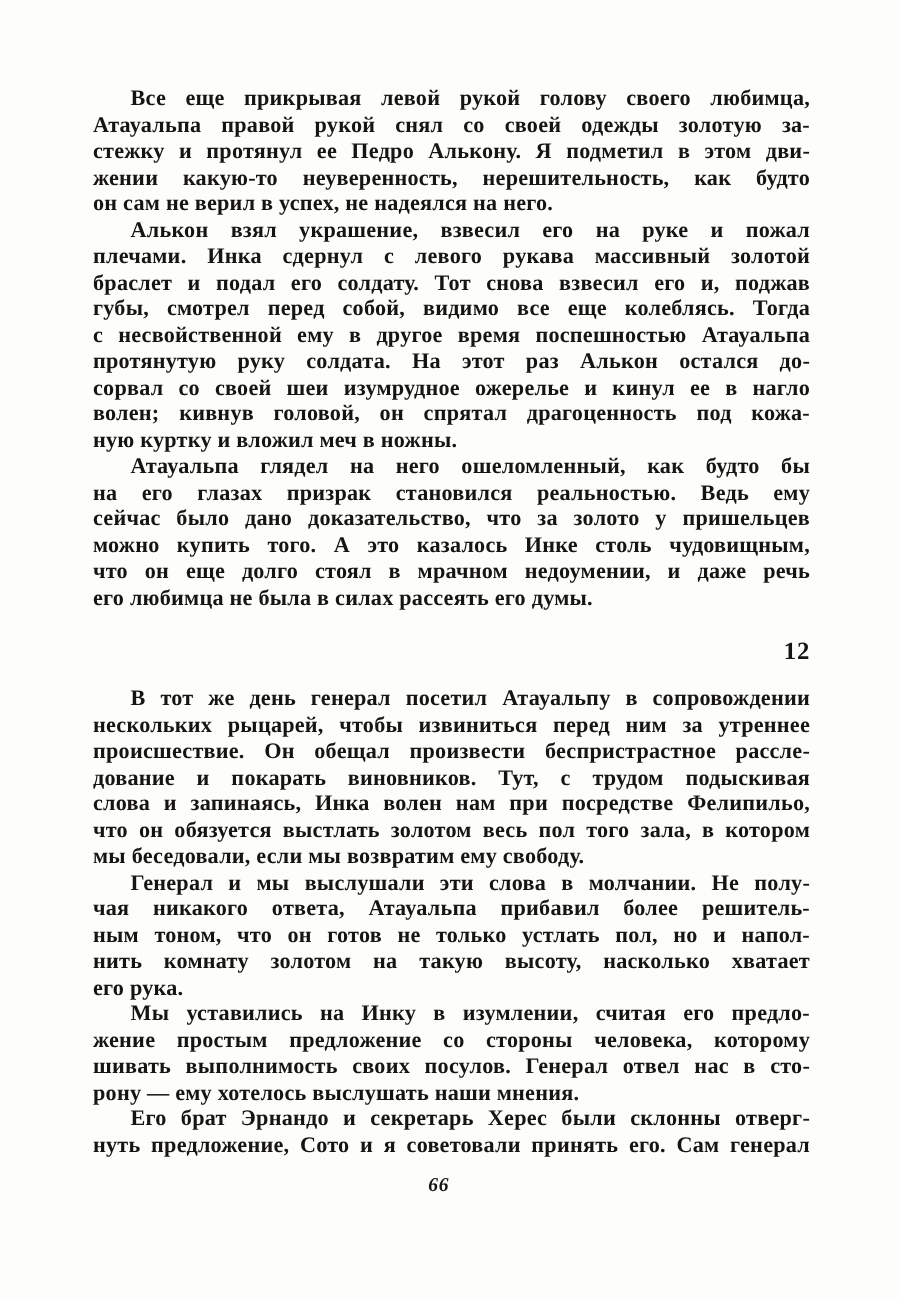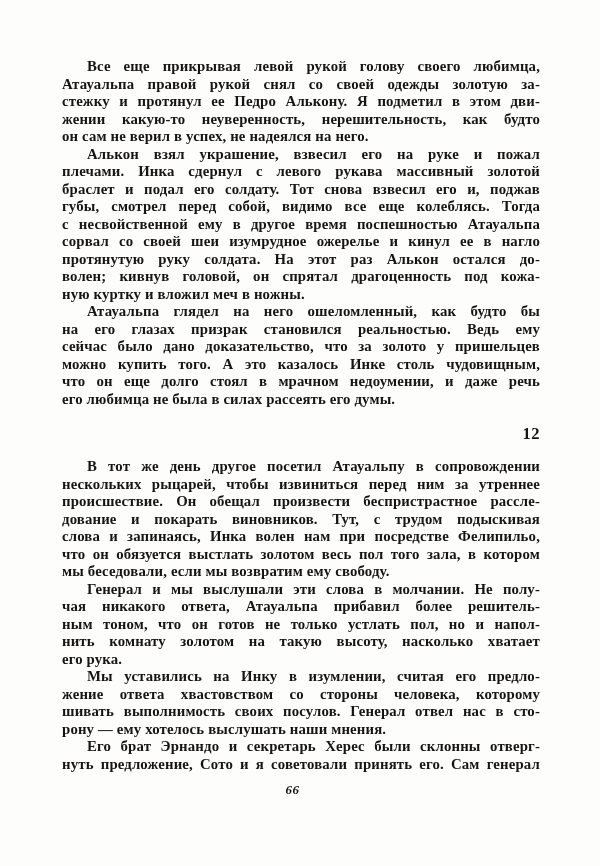--- a/index.html
+++ b/index.html
@@ -64,53 +64,53 @@
         <div class="line">стежку и протянул ее Педро Алькону. Я подметил в этом дви-</div>
         <div class="line">жении какую-то неуверенность, нерешительность, как будто</div>
         <div class="line last">он сам не верил в успех, не надеялся на него.</div>
       </div>
       <div class="paragraph">
         <div class="line first">Алькон взял украшение, взвесил его на руке и пожал</div>
         <div class="line">плечами. Инка сдернул с левого рукава массивный золотой</div>
         <div class="line">браслет и подал его солдату. Тот снова взвесил его и, поджав</div>
         <div class="line">губы, смотрел перед собой, видимо все еще колеблясь. Тогда</div>
         <div class="line">с несвойственной ему в другое время поспешностью Атауальпа</div>
+        <div class="line">протянутую руку солдата. На этот раз Алькон остался до-</div>
         <div class="line">сорвал со своей шеи изумрудное ожерелье и кинул ее в нагло</div>
-        <div class="line">протянутую руку солдата. На этот раз Алькон остался до-</div>
         <div class="line">волен; кивнув головой, он спрятал драгоценность под кожа-</div>
         <div class="line last">ную куртку и вложил меч в ножны.</div>
       </div>
       <div class="paragraph">
         <div class="line first">Атауальпа глядел на него ошеломленный, как будто бы</div>
         <div class="line">на его глазах призрак становился реальностью. Ведь ему</div>
         <div class="line">сейчас было дано доказательство, что за золото у пришельцев</div>
         <div class="line">можно купить того. А это казалось Инке столь чудовищным,</div>
         <div class="line">что он еще долго стоял в мрачном недоумении, и даже речь</div>
         <div class="line last">его любимца не была в силах рассеять его думы.</div>
       </div>
       <div class="chapter-heading">12</div>
       <div class="paragraph">
-        <div class="line first">В тот же день другое посетил Атауальпу в сопровождении</div>
+        <div class="line first">В тот же день генерал посетил Атауальпу в сопровождении</div>
         <div class="line">нескольких рыцарей, чтобы извиниться перед ним за утреннее</div>
         <div class="line">происшествие. Он обещал произвести беспристрастное рассле-</div>
         <div class="line">дование и покарать виновников. Тут, с трудом подыскивая</div>
         <div class="line">слова и запинаясь, Инка волен нам при посредстве Фелипильо,</div>
         <div class="line">что он обязуется выстлать золотом весь пол того зала, в котором</div>
         <div class="line last">мы беседовали, если мы возвратим ему свободу.</div>
       </div>
       <div class="paragraph">
         <div class="line first">Генерал и мы выслушали эти слова в молчании. Не полу-</div>
         <div class="line">чая никакого ответа, Атауальпа прибавил более решитель-</div>
         <div class="line">ным тоном, что он готов не только устлать пол, но и напол-</div>
         <div class="line">нить комнату золотом на такую высоту, насколько хватает</div>
         <div class="line last">его рука.</div>
       </div>
       <div class="paragraph">
         <div class="line first">Мы уставились на Инку в изумлении, считая его предло-</div>
-        <div class="line">жение ответа хвастовством со стороны человека, которому</div>
+        <div class="line">жение простым предложение со стороны человека, которому</div>
         <div class="line">шивать выполнимость своих посулов. Генерал отвел нас в сто-</div>
         <div class="line last">рону — ему хотелось выслушать наши мнения.</div>
       </div>
       <div class="paragraph">
         <div class="line first">Его брат Эрнандо и секретарь Херес были склонны отверг-</div>
         <div class="line">нуть предложение, Сото и я советовали принять его. Сам генерал</div>
       </div>
     </div>
   <div class="page-number">66</div>
 </div>

